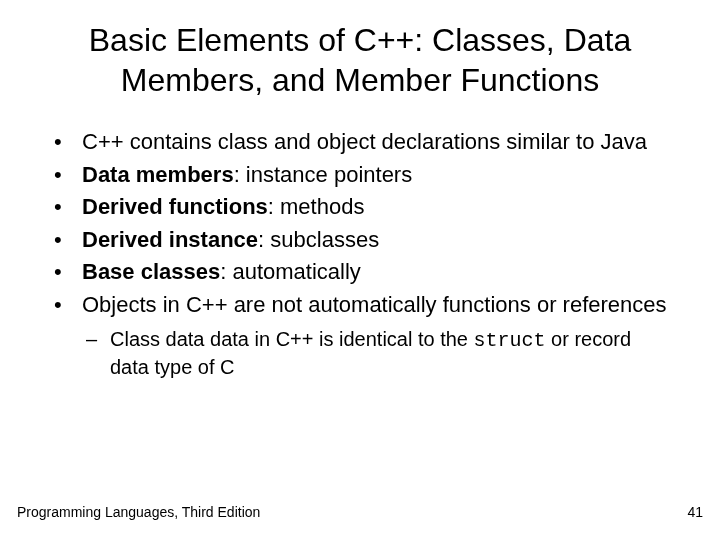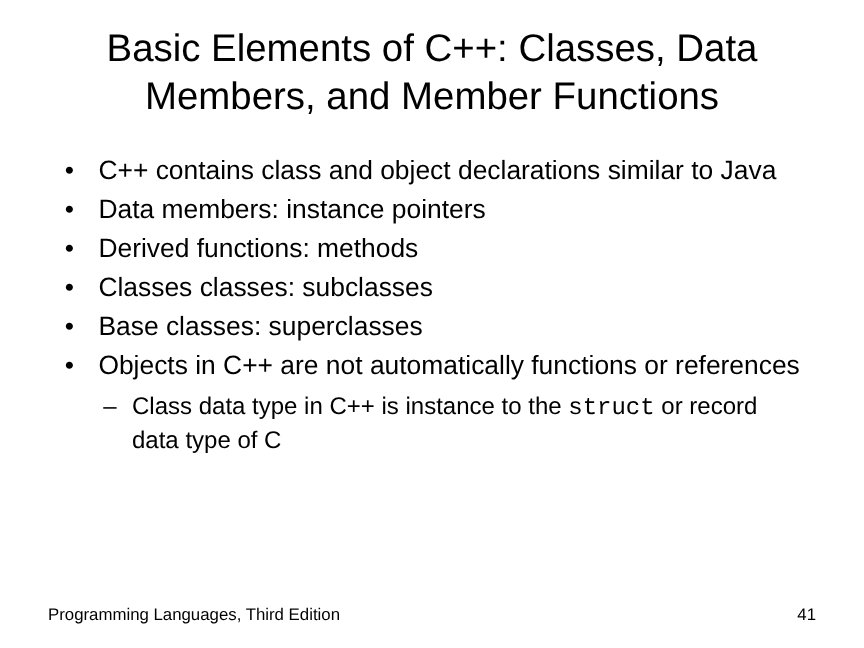--- a/index.html
+++ b/index.html
@@ -45,28 +45,28 @@
       margin-top: 6px;
       padding-left: 36px;
     }
     .sub-dash {
       width: 24px;
       flex-shrink: 0;
     }
     .sub-text {
       flex: 1;
     }
-    .bold { font-weight: normal; text-align: center; }
+    .bold { font-weight: bold; text-align: center; }
     .code { font-family: Liberation Mono, monospace; }
     .footer {
       position: absolute;
       bottom: 20px;
       left: 0;
       right: 0;
-      padding: 0 40px;
+      padding: 0 17px;
       display: flex;
       justify-content: space-between;
       font-size: 14px;
       text-align: right;
     }
   </style>
 </head>
 <body>
 
 <h1 class="title">Basic Elements of C++: Classes, Data Members, and Member Functions</h1>
@@ -83,36 +83,36 @@
     <span class="bullet-text"><span class="bold">Data members</span><span>: instance pointers</span></span>
   </div>
 
   <div class="bullet-item">
     <span class="bullet-dot">•</span>
     <span class="bullet-text"><span class="bold">Derived functions</span><span>: methods</span></span>
   </div>
 
   <div class="bullet-item">
     <span class="bullet-dot">•</span>
-    <span class="bullet-text"><span class="bold">Classes classes</span><span>: subclasses</span></span>
+    <span class="bullet-text"><span class="bold">Derived instance</span><span>: subclasses</span></span>
   </div>
 
   <div class="bullet-item">
     <span class="bullet-dot">•</span>
-    <span class="bullet-text"><span class="bold">Base classes</span><span>: superclasses</span></span>
+    <span class="bullet-text"><span class="bold">Base classes</span><span>: automatically</span></span>
   </div>
 
   <div class="bullet-item">
     <span class="bullet-dot">•</span>
     <span class="bullet-text">Objects in C++ are not automatically functions or references</span>
   </div>
 
   <div class="sub-bullet">
     <span class="sub-dash">–</span>
-    <span class="sub-text"><span>Class data type in C++ is instance to the </span><span class="code">struct</span><span> or record data type of C</span></span>
+    <span class="sub-text"><span>Class data data in C++ is identical to the </span><span class="code">struct</span><span> or record data type of C</span></span>
   </div>
 
 </div>
 
 <div class="footer">
   <span>Programming Languages, Third Edition</span>
   <span>41</span>
 </div>
 
 </body></html>

